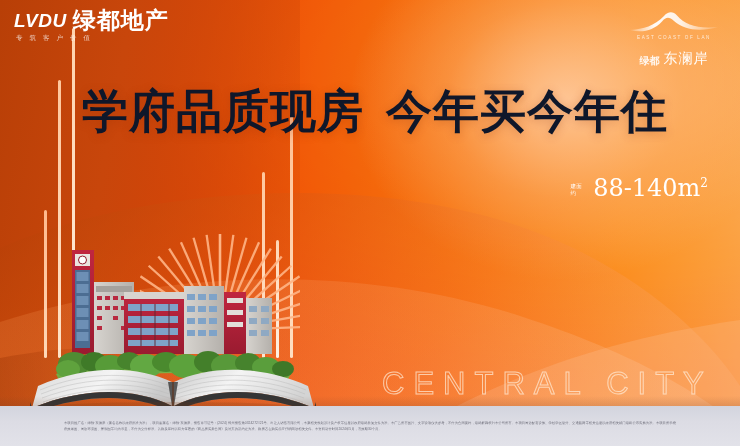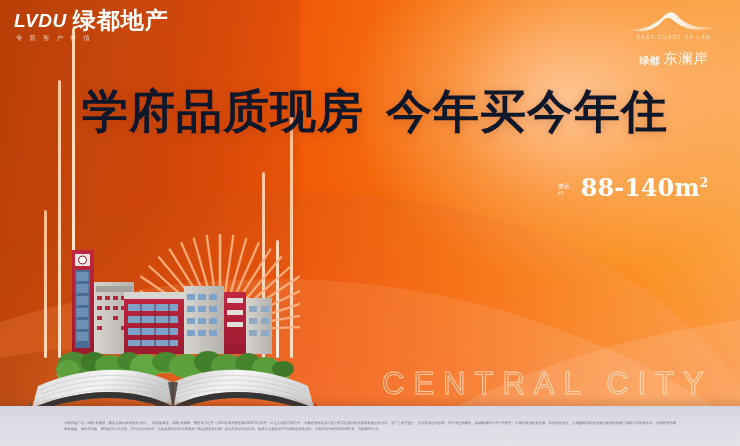--- a/index.html
+++ b/index.html
@@ -91,21 +91,21 @@
     display:flex; align-items:flex-end; gap:3px;
     color:#ffffff; white-space:nowrap;
   }
   .subhead .tiny{
     display:flex; flex-direction:column; justify-content:flex-end;
     font-size:5.5px; line-height:1.25; color:rgba(255,255,255,.92);
     padding-bottom:3px; letter-spacing:.3px;
   }
   .subhead .num{
     font-family:"DejaVu Serif","Liberation Serif",serif;
-    font-size:24px; font-weight:700; line-height:1; letter-spacing:0;margin-left:8px;
+    font-size:24px; font-weight:400; line-height:1; letter-spacing:0;margin-left:8px;
   }
   .subhead .num sup{ font-size:12px; vertical-align:super; }
   .subhead .txt{
     font-size:16px; font-weight:700; line-height:1; padding-bottom:1px;
     letter-spacing:.5px;
   }
   .subhead .txt .sep{ display:inline-block; width:8px; }
 
   
   .central-city{

